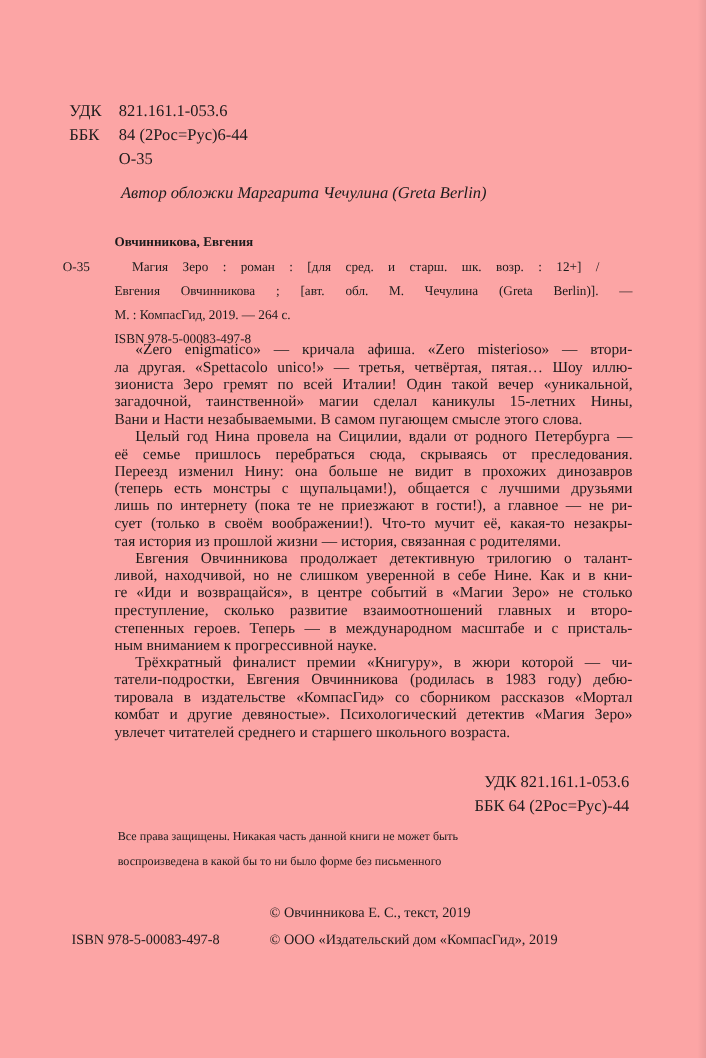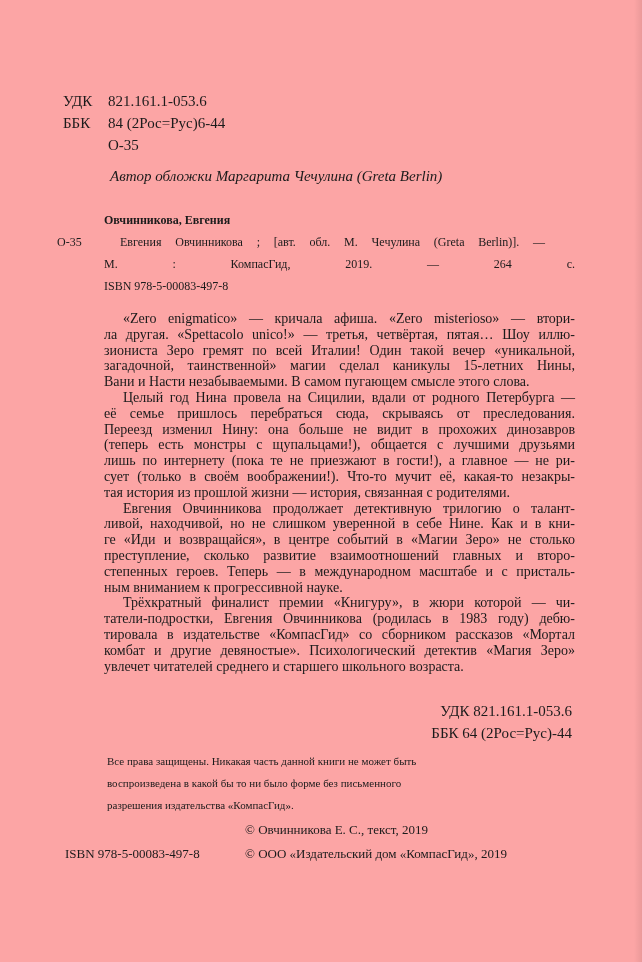--- a/index.html
+++ b/index.html
@@ -70,20 +70,21 @@
       <span class="code-label"></span><span>О-35</span>
     </div>
   </div>
 
   <div class="cover-credit">Автор обложки Маргарита Чечулина (Greta Berlin)</div>
 
   <div class="description">
     <div class="author-header">Овчинникова, Евгения</div>
     <span class="hang-code">О-35</span>
     <div class="desc-lines">
+        <div class="line first">Магия Зеро : роман : [для сред. и старш. шк. возр. : 12+] /</div>
         <div class="line">Евгения Овчинникова ; [авт. обл. М. Чечулина (Greta Berlin)]. —</div>
         <div class="line">М. : КомпасГид, 2019. — 264 с.</div>
         <div class="line last">ISBN 978-5-00083-497-8</div>
       </div>
   </div>
 
   <div class="annotation">
       <div class="para">
         <div class="line first">«Zero enigmatico» — кричала афиша. «Zero misterioso» — втори-</div>
         <div class="line">ла другая. «Spettacolo unico!» — третья, четвёртая, пятая… Шоу иллю-</div>
@@ -118,21 +119,20 @@
     </div>
 
   <div class="bottom-codes">
     <div>УДК 821.161.1-053.6</div>
     <div>ББК 64 (2Рос=Рус)-44</div>
   </div>
 
   <div class="rights">
       <div class="line first">Все права защищены. Никакая часть данной книги не может быть</div>
       <div class="line">воспроизведена в какой бы то ни было форме без письменного</div>
-      <div class="line last">разрешения издательства «КомпасГид».</div>
     </div>
 
   <div class="imprint">
     <div class="imprint-row1">
       <span>© Овчинникова Е. С., текст, 2019</span>
     </div>
     <div class="imprint-row2">
       <span class="isbn">ISBN 978-5-00083-497-8</span>
       <span class="pub">© ООО «Издательский дом «КомпасГид», 2019</span>
     </div>

